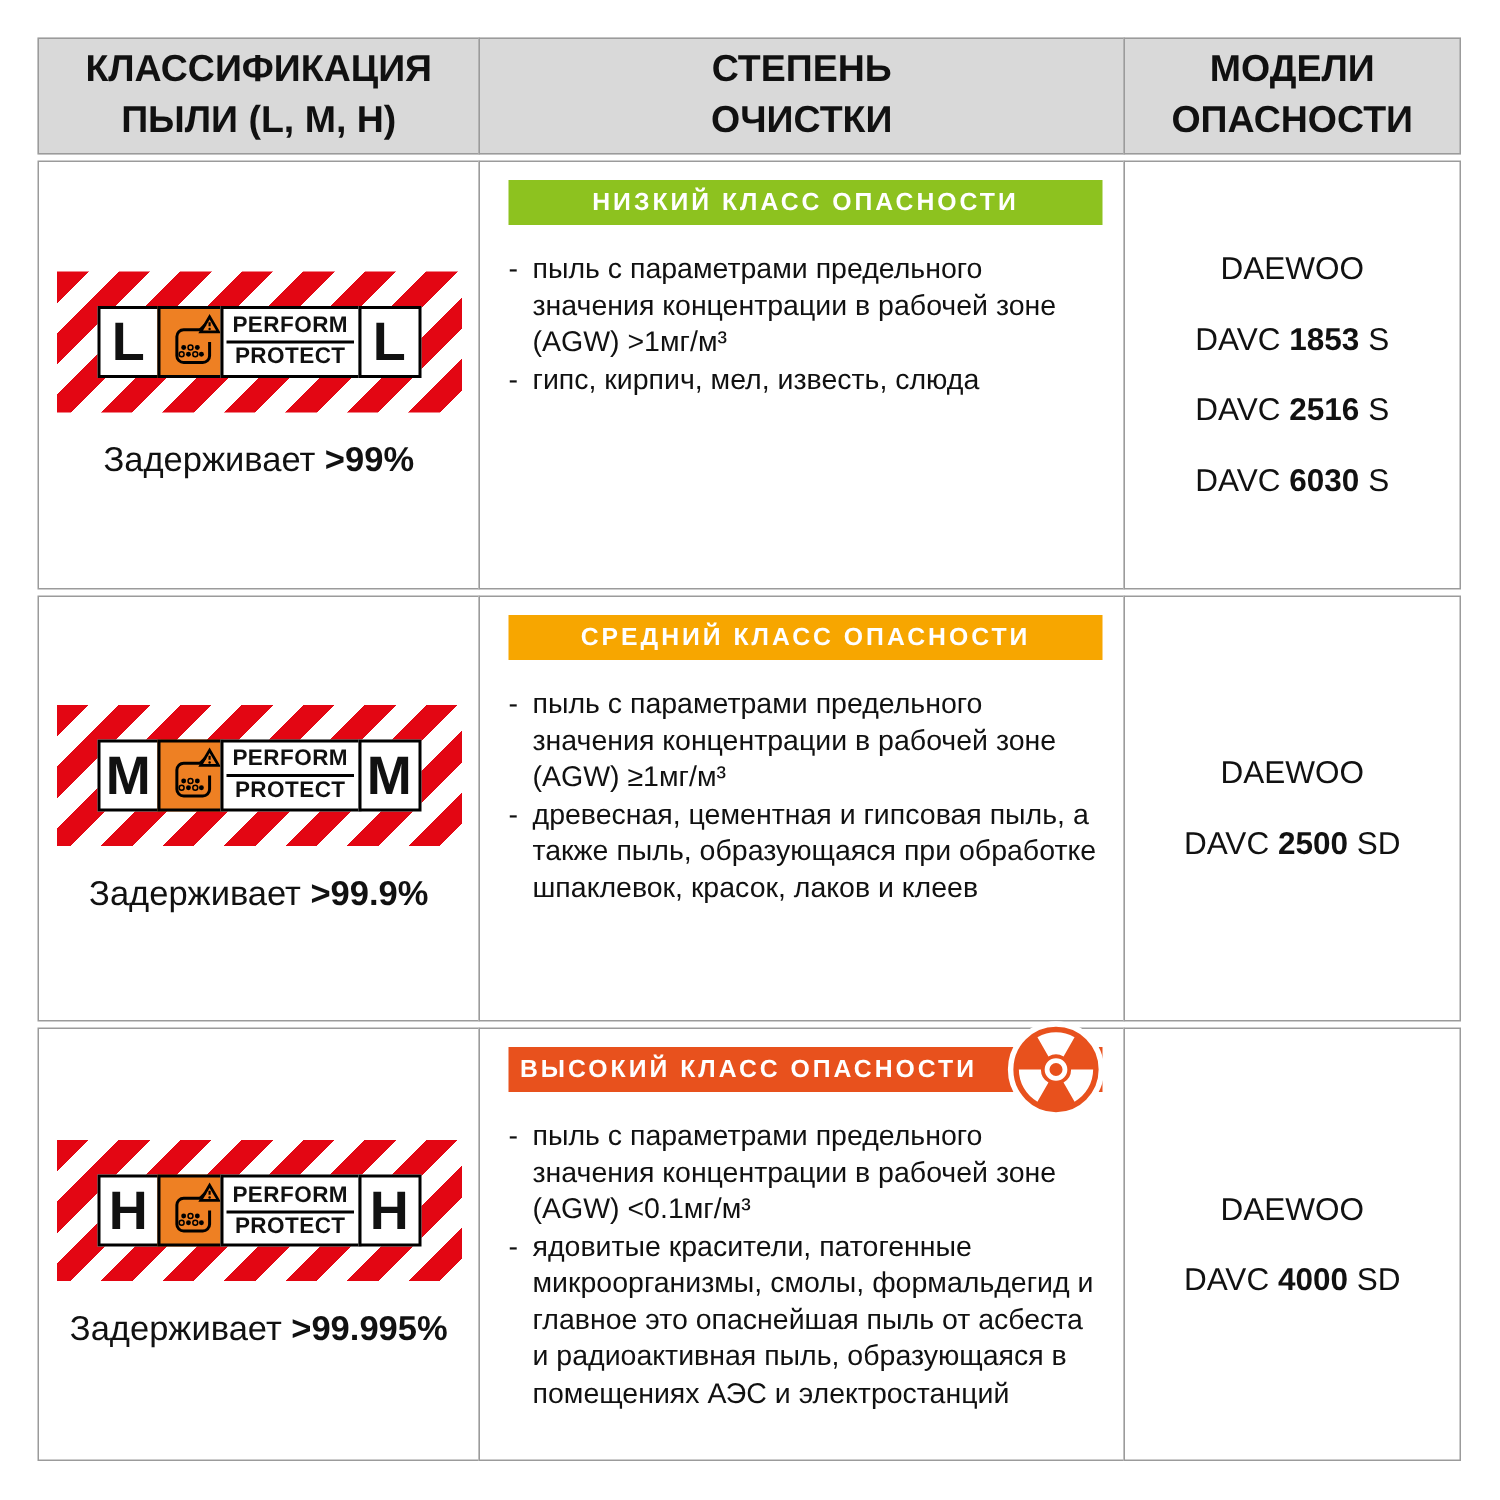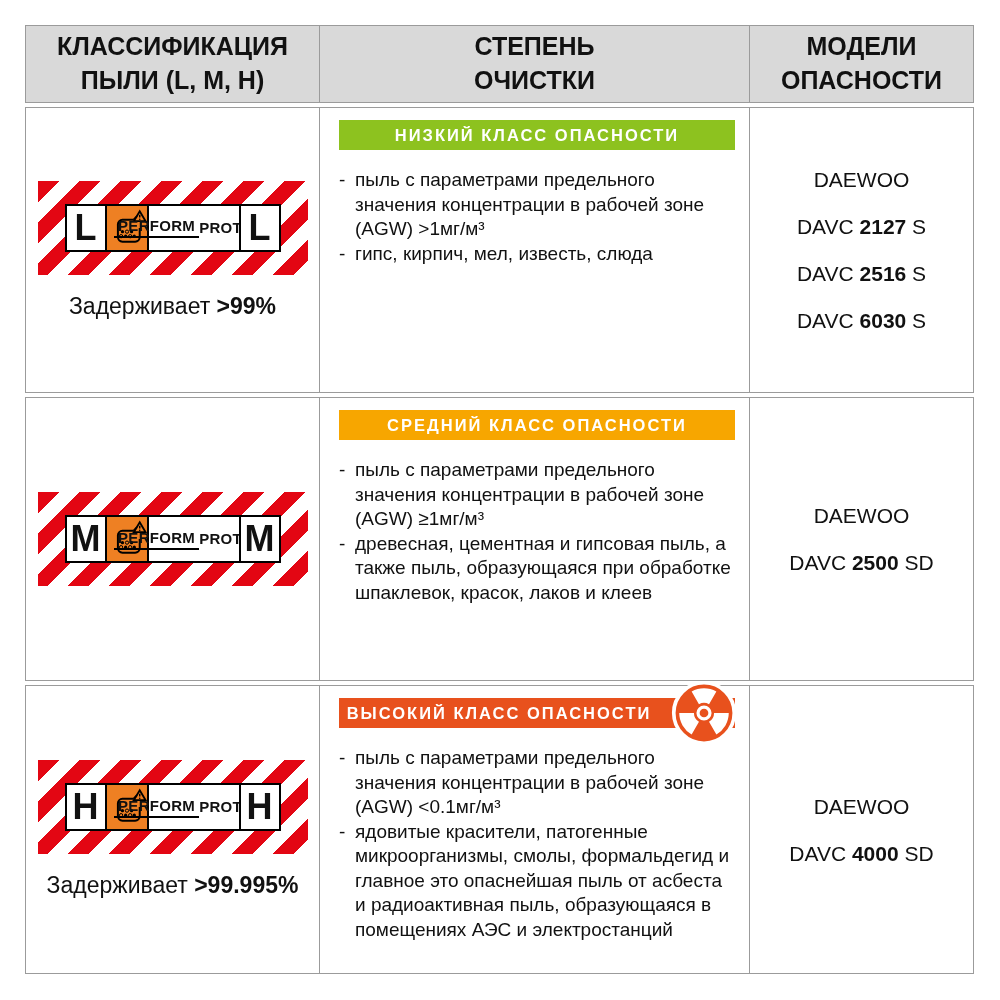--- a/index.html
+++ b/index.html
@@ -18,21 +18,21 @@
   .r3 .cell { height: 289px; }
 
   
   .body-row .c1 { display: flex; flex-direction: column; align-items: center; justify-content: center; }
   .hazard { width: 270px; height: 94px; position: relative;
             background: repeating-linear-gradient(135deg, #e30613 0 15px, #ffffff 15px 29px);
             display: flex; align-items: center; justify-content: center; }
   .label-bar { display: flex; height: 48px; }
   .lbox { width: 42px; height: 48px; background: #fff; border: 2px solid #000; display: flex; align-items: center; justify-content: center; font-size: 36px; font-weight: bold; line-height: 1; }
   .pbox { width: 44px; height: 48px; margin-left: -2px; border: 2px solid #000; display: flex; align-items: center; justify-content: center; }
-  .tbox { width: 94px; height: 48px; margin-left: -2px; background: #fff; border: 2px solid #000; display: flex; flex-direction: row; align-items: center; justify-content: center; font-weight: bold; font-size: 15px; line-height: 1.2; letter-spacing: 0.3px; }
+  .tbox { width: 94px; height: 48px; margin-left: -2px; background: #fff; border: 2px solid #000; display: flex; flex-direction: column; align-items: center; justify-content: center; font-weight: bold; font-size: 15px; line-height: 1.2; letter-spacing: 0.3px; }
   .tbox .line1 { border-bottom: 2px solid #000; padding: 0 4px 1px; }
   .lbox2 { margin-left: -2px; }
   .caption { margin-top: 18px; font-size: 23px; }
   .caption b { font-weight: bold; }
 
   
   .body-row .c2 { padding: 12px 14px 12px 19px; }
   .badge { position: relative; height: 30px; display: flex; align-items: center; justify-content: center; color: #fff; font-weight: bold; font-size: 16.5px; letter-spacing: 2px; white-space: nowrap; }
   .badge.with-rad { padding-right: 76px; }
   .rad-icon { position: absolute; right: -2px; top: 50%; transform: translateY(-50%); width: 66px; height: 66px; }
@@ -99,21 +99,21 @@
           <span class="btext">пыль с параметрами предельного значения концентрации в рабочей зоне (AGW) &gt;1мг/м³</span>
         </div>
         <div class="bullet">
           <span class="dash">-</span>
           <span class="btext">гипс, кирпич, мел, известь, слюда</span>
         </div>
       </div>
     </div>
     <div class="cell c3">
       <div>DAEWOO</div>
-      <div class="model-line"><span>DAVC</span> <span class="mn">2127</span> <span>S</span></div>
+      <div class="model-line"><span>DAVC</span> <span class="mn">1853</span> <span>S</span></div>
       <div class="model-line"><span>DAVC</span> <span class="mn">2516</span> <span>S</span></div>
       <div class="model-line"><span>DAVC</span> <span class="mn">6030</span> <span>S</span></div>
     </div>
   </div>
 
   <div class="row body-row r2">
     <div class="cell c1">
       <div class="hazard">
         <div class="label-bar">
           <div class="lbox">M</div>
@@ -133,20 +133,21 @@
                 <circle cx="30" cy="31" r="1.8" fill="#000"></circle>
             </svg>
           </div>
           <div class="tbox">
             <span class="line1">PERFORM</span>
             <span>PROTECT</span>
           </div>
           <div class="lbox lbox2">M</div>
         </div>
       </div>
+      <div class="caption"><span>Задерживает</span> <b>&gt;99.9%</b></div>
     </div>
     <div class="cell c2">
       <div class="badge" style="background-color: rgb(247, 166, 0);">
         <span>СРЕДНИЙ КЛАСС ОПАСНОСТИ</span>
       </div>
       <div class="bullets">
         <div class="bullet">
           <span class="dash">-</span>
           <span class="btext">пыль с параметрами предельного значения концентрации в рабочей зоне (AGW) ≥1мг/м³</span>
         </div>

